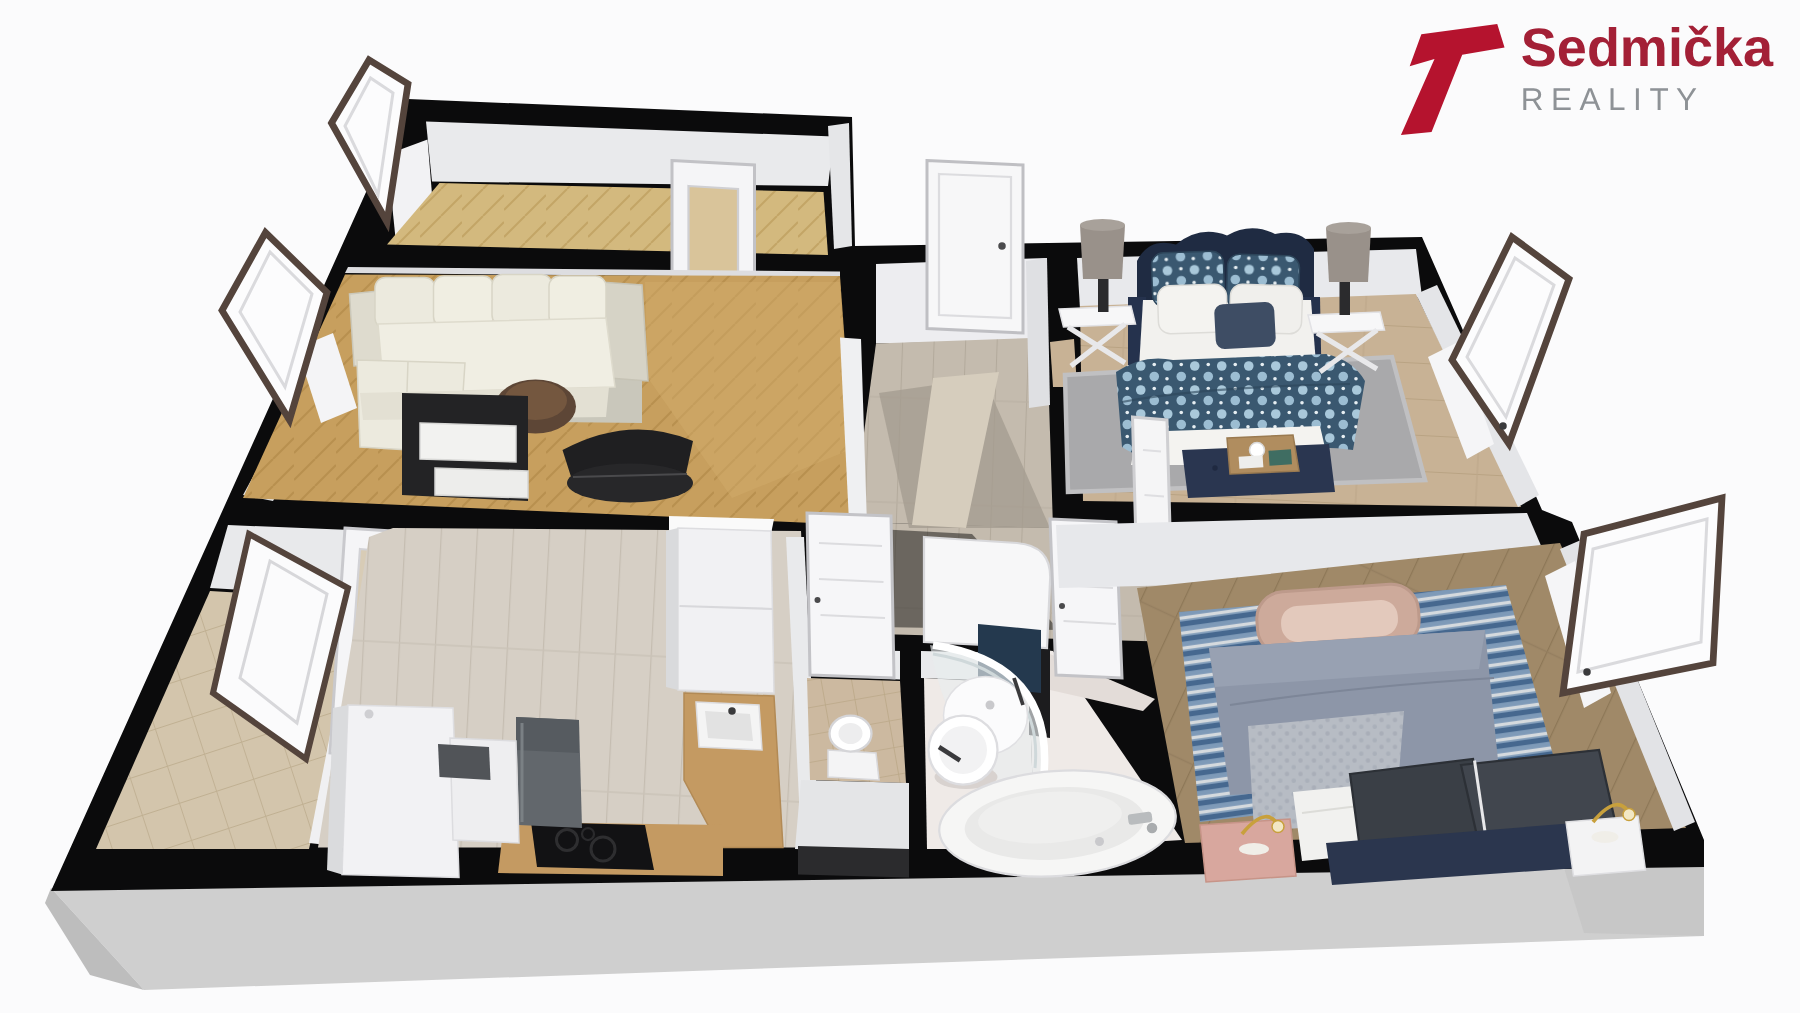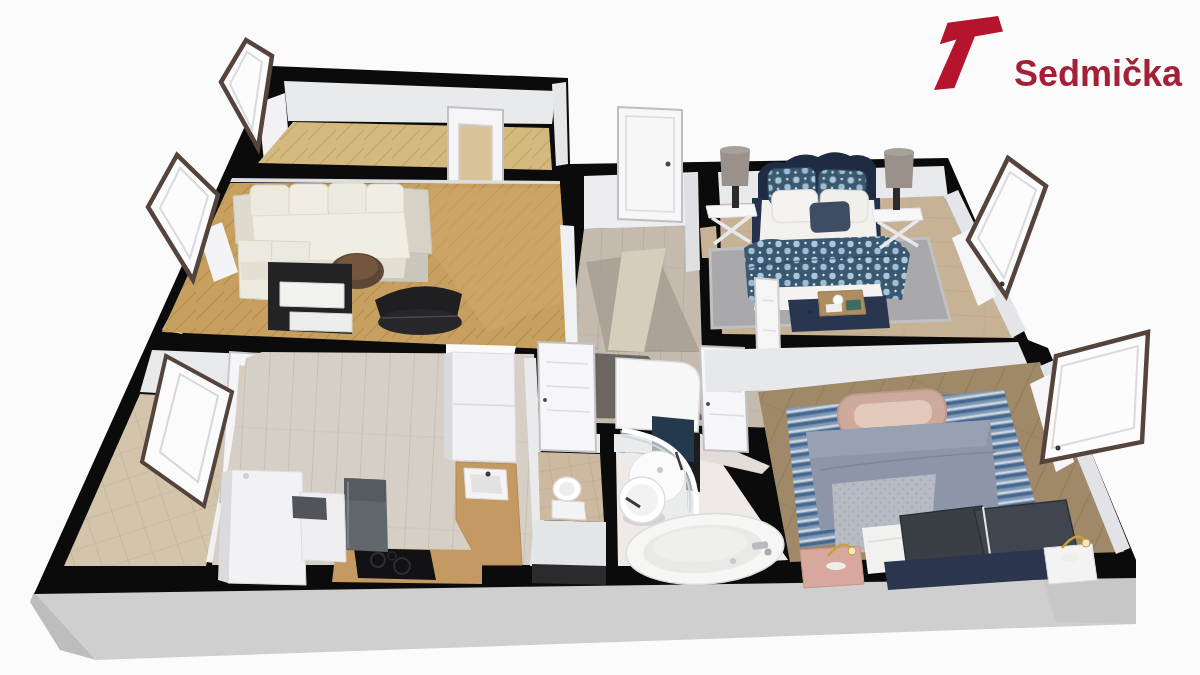--- a/index.html
+++ b/index.html
@@ -3,21 +3,21 @@
 <meta charset="utf-8">
 <style>
   html,body{margin:0;padding:0;}
   body{
     width:1200px;height:675px;position:relative;overflow:hidden;
     background:#fbfbfc;font-family:"Liberation Sans", sans-serif;
   }
   .stage{position:absolute;inset:0;}
   svg{display:block;}
   .logo{
-    position:absolute;top:14px;right:18px;display:flex;align-items:flex-end;gap:10px;
+    position:absolute;top:14px;right:18px;display:flex;align-items:flex-start;gap:10px;
   }
   .logo .mark{width:72px;height:78px;flex:0 0 auto;}
   .logo .words{display:flex;flex-direction:column;line-height:1;}
   .logo .brand{font-size:36px;font-weight:bold;color:#a32036;letter-spacing:0px;}
   .logo .tagline{font-size:21px;color:#8e9296;letter-spacing:5px;margin-top:6px;font-weight:400;}
 </style>
 </head>
 <body>
 
 <div class="stage">
@@ -398,14 +398,15 @@
   </g>
 </svg>
 </div>
 
 <div class="logo">
   <svg class="mark" viewBox="0 0 74 80">
     <path d="M8,31 L16,9 L68,2 L73,18 L44,23 L23,76 L2,78 L25,26 Z" fill="#b5132e"></path>
   </svg>
   <div class="words">
     <span class="brand">Sedmička</span>
+    <span class="tagline">REALITY</span>
   </div>
 </div>
 
 </body></html>

